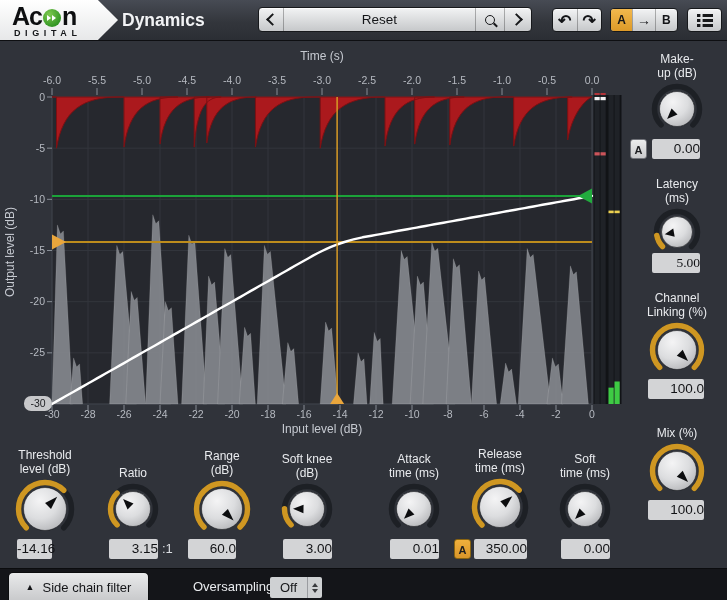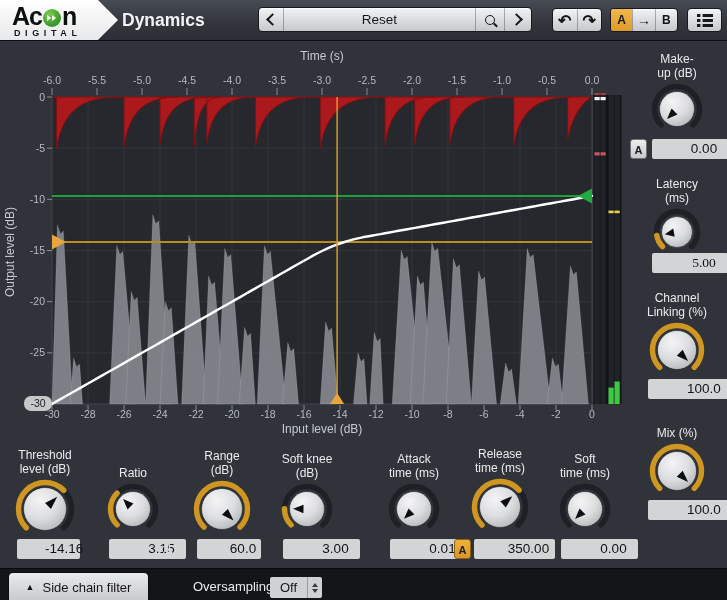--- a/index.html
+++ b/index.html
@@ -37,22 +37,22 @@
   .chev{width:7px;height:7px;border-left:2px solid #17181a;border-bottom:2px solid #17181a;display:inline-block;}
   .chev-left{transform:rotate(45deg);margin-left:3px;}
   .chev-right{transform:rotate(225deg);margin-right:3px;}
   .mag{width:8px;height:8px;border:1.6px solid #17181a;border-radius:50%;position:relative;display:inline-block;}
   .mag::after{content:"";position:absolute;width:5px;height:1.8px;background:#17181a;
               right:-4px;bottom:-2px;transform:rotate(45deg);}
   
   #graph{position:absolute;left:0;top:40px;}
   
   .klabel{position:absolute;text-align:center;color:#e9ebee;font-size:12px;line-height:14px;white-space:nowrap;transform:translateX(-50%);}
-  .vbox{position:absolute;height:20px;line-height:20px;text-align:center;background:#d3d4d6;
-        border-radius:2px;color:#121316;font-size:13.5px;padding-left:28px;}
+  .vbox{position:absolute;height:20px;line-height:20px;text-align:right;background:#d3d4d6;
+        border-radius:2px;color:#121316;font-size:13.5px;}
   .suffix{position:absolute;height:20px;line-height:20px;color:#dadde1;font-size:13px;}
   .abtn{position:absolute;width:17px;height:20px;line-height:20px;text-align:center;border-radius:3px;
         font-size:11px;font-weight:700;color:#1c1d20;box-sizing:border-box;}
   .abtn.on{background:linear-gradient(#f0b03c,#d9962a);border:1px solid #8a6410;}
   .abtn.off{background:linear-gradient(#eceded,#c9cacc);border:1px solid #72747a;}
   .knob{position:absolute;}
   
   .footer{position:absolute;left:0;top:568px;width:727px;height:32px;background:#141519;border-top:1px solid #0b0c0e;}
   .sidechain{position:absolute;left:8px;top:3px;width:141px;height:29px;border-radius:5px 5px 0 0;
              background:linear-gradient(#e9eaeb,#c8c9cb);color:#141518;font-size:13px;
@@ -332,21 +332,21 @@
         <defs>
           <radialGradient id="kg2" cx="38%" cy="30%" r="78%">
             <stop offset="0%" stop-color="#f4f4f5"></stop>
             <stop offset="55%" stop-color="#dcdddf"></stop>
             <stop offset="100%" stop-color="#b4b5b8"></stop>
           </radialGradient>
         </defs>
         <circle cx="33" cy="33" r="20.5" fill="url(#kg2)" stroke="rgba(18,20,24,0.55)"></circle>
         <polygon points="49.400000000000006,33 37.1,28.8 37.1,37.2" fill="#0c0d0f" transform="rotate(405 33 33)"></polygon>
       </svg></div>
-    <div class="vbox" style="left: 197px; top: 539px; width: 36px;">60.0</div>
+    <div class="vbox" style="left: 188px; top: 539px; width: 48px;">60.0</div>
     <div class="klabel" style="left: 307px; top: 452px;">
       <div>Soft knee</div>
       <div>(dB)</div>
     </div>
     <div class="knob" style="left: 277px; top: 479px;"><svg width="60" height="60">
         <path d="M 14.090097423302682 45.90990257669732 A 22.5 22.5 0 1 1 45.909902576697334 45.9099025766973" fill="none" stroke="#1d2025" stroke-width="5.5" stroke-linecap="round"></path>
         <path d="M 14.090097423302682 45.90990257669732 A 22.5 22.5 0 0 1 7.5027757691626356 29.64658536048404" fill="none" stroke="#cf9722" stroke-width="5.5" stroke-linecap="round"></path>
         <defs>
           <radialGradient id="kg3" cx="38%" cy="30%" r="78%">
             <stop offset="0%" stop-color="#f4f4f5"></stop>

